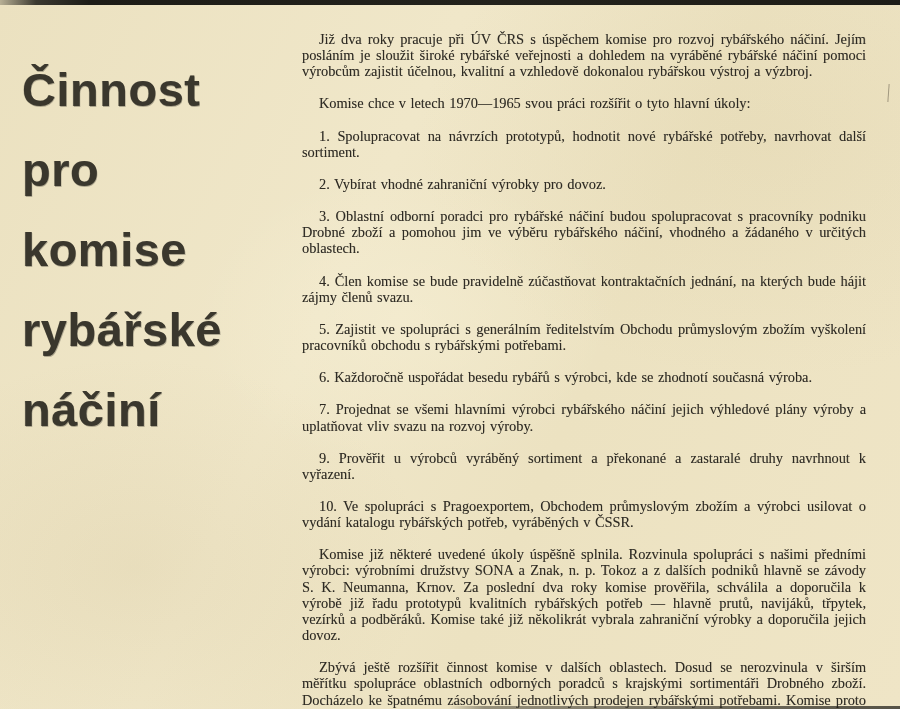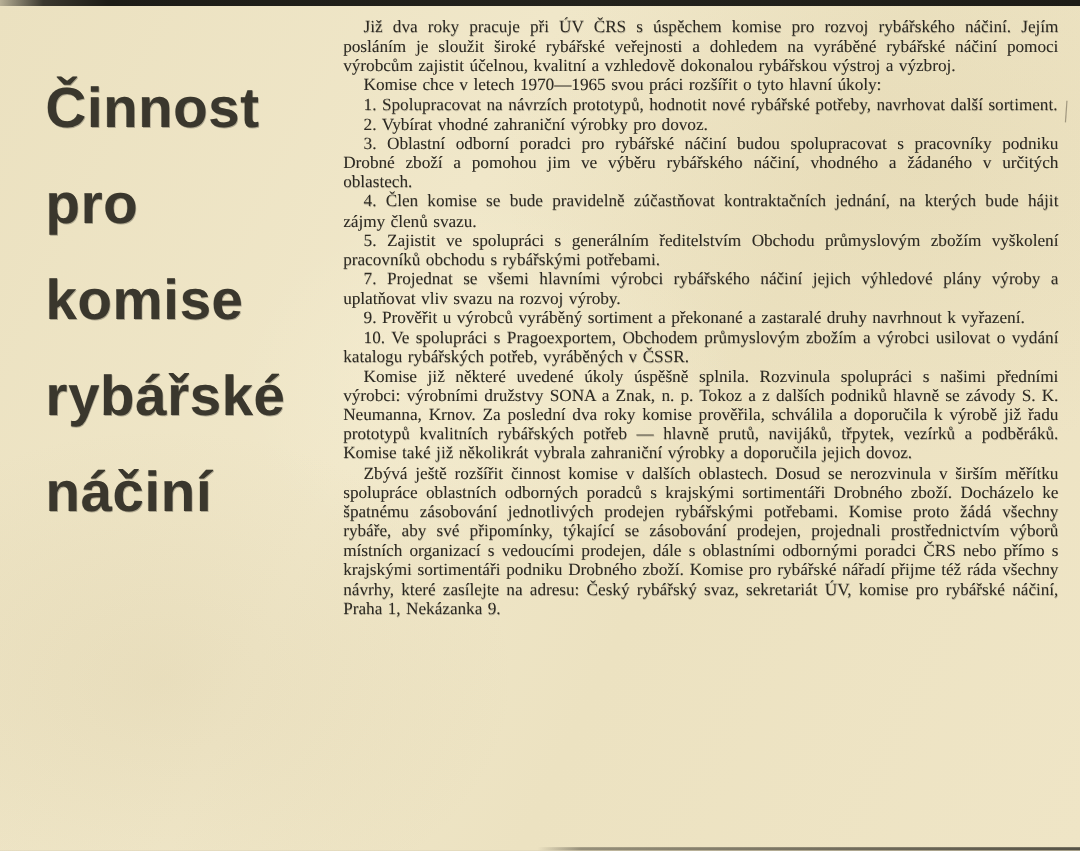--- a/index.html
+++ b/index.html
@@ -40,41 +40,40 @@
       rgba(45,43,35,0.45) 8%,
       rgba(40,38,31,0.62) 55%,
       rgba(35,34,28,0.75) 100%);
   }
   .headline {
     position: absolute;
     left: 22px;
     top: 50px;
     width: 252px;
     color: #3a372d;
-    margin-left: 16px;
   }
   .headline-line {
     display: block;
     font-family: "Liberation Sans", sans-serif;
     font-weight: 700;
     font-size: 47px;
     line-height: 80px;
     letter-spacing: 0.5px;
     white-space: nowrap;
     text-shadow: 0.6px 0.6px 0 rgba(58,55,45,0.35), -0.4px 0.2px 0 rgba(58,55,45,0.25);
   }
   .article {
     position: absolute;
     left: 286px;
     top: 15px;
     width: 596px;
     color: #2d2a23;
   }
   .article p {
-    margin: 0;
+    margin: 16px;
     font-size: 14.3px;
     line-height: 16.15px;
     text-align: justify;
     text-indent: 17px;
     text-shadow: 0.3px 0.3px 0 rgba(45,42,35,0.3);
     word-spacing: 1px;
   }
   .scratch {
     position: absolute;
     right: 11px;
@@ -101,20 +100,21 @@
   </aside>
 
   <main class="article" lang="cs">
     <p>Již dva roky pracuje při ÚV ČRS s úspěchem komise pro rozvoj rybářského náčiní. Jejím posláním je sloužit široké rybářské veřejnosti a dohledem na vyráběné rybářské náčiní pomoci výrobcům zajistit účelnou, kvalitní a vzhledově dokonalou rybářskou výstroj a výzbroj.</p>
     <p>Komise chce v letech 1970—1965 svou práci rozšířit o tyto hlavní úkoly:</p>
     <p>1. Spolupracovat na návrzích prototypů, hodnotit nové rybářské potřeby, navrhovat další sortiment.</p>
     <p>2. Vybírat vhodné zahraniční výrobky pro dovoz.</p>
     <p>3. Oblastní odborní poradci pro rybářské náčiní budou spolupracovat s pracovníky podniku Drobné zboží a pomohou jim ve výběru rybářského náčiní, vhodného a žádaného v určitých oblastech.</p>
     <p>4. Člen komise se bude pravidelně zúčastňovat kontraktačních jednání, na kterých bude hájit zájmy členů svazu.</p>
     <p>5. Zajistit ve spolupráci s generálním ředitelstvím Obchodu průmyslovým zbožím vyškolení pracovníků obchodu s rybářskými potřebami.</p>
+    <p>6. Každoročně uspořádat besedu rybářů s výrobci, kde se zhodnotí současná výroba.</p>
     <p>7. Projednat se všemi hlavními výrobci rybářského náčiní jejich výhledové plány výroby a uplatňovat vliv svazu na rozvoj výroby.</p>
     <p>9. Prověřit u výrobců vyráběný sortiment a překonané a zastaralé druhy navrhnout k vyřazení.</p>
     <p>10. Ve spolupráci s Pragoexportem, Obchodem průmyslovým zbožím a výrobci usilovat o vydání katalogu rybářských potřeb, vyráběných v ČSSR.</p>
     <p>Komise již některé uvedené úkoly úspěšně splnila. Rozvinula spolupráci s našimi předními výrobci: výrobními družstvy SONA a Znak, n. p. Tokoz a z dalších podniků hlavně se závody S. K. Neumanna, Krnov. Za poslední dva roky komise prověřila, schválila a doporučila k výrobě již řadu prototypů kvalitních rybářských potřeb — hlavně prutů, navijáků, třpytek, vezírků a podběráků. Komise také již několikrát vybrala zahraniční výrobky a doporučila jejich dovoz.</p>
     <p>Zbývá ještě rozšířit činnost komise v dalších oblastech. Dosud se nerozvinula v širším měřítku spolupráce oblastních odborných poradců s krajskými sortimentáři Drobného zboží. Docházelo ke špatnému zásobování jednotlivých prodejen rybářskými potřebami. Komise proto žádá všechny rybáře, aby své připomínky, týkající se zásobování prodejen, projednali prostřednictvím výborů místních organizací s vedoucími prodejen, dále s oblastními odbornými poradci ČRS nebo přímo s krajskými sortimentáři podniku Drobného zboží. Komise pro rybářské nářadí přijme též ráda všechny návrhy, které zasílejte na adresu: Český rybářský svaz, sekretariát ÚV, komise pro rybářské náčiní, Praha 1, Nekázanka 9.</p>
   </main>
 
   <div class="scratch"></div>
   <div class="bottom-rule"></div>
 

